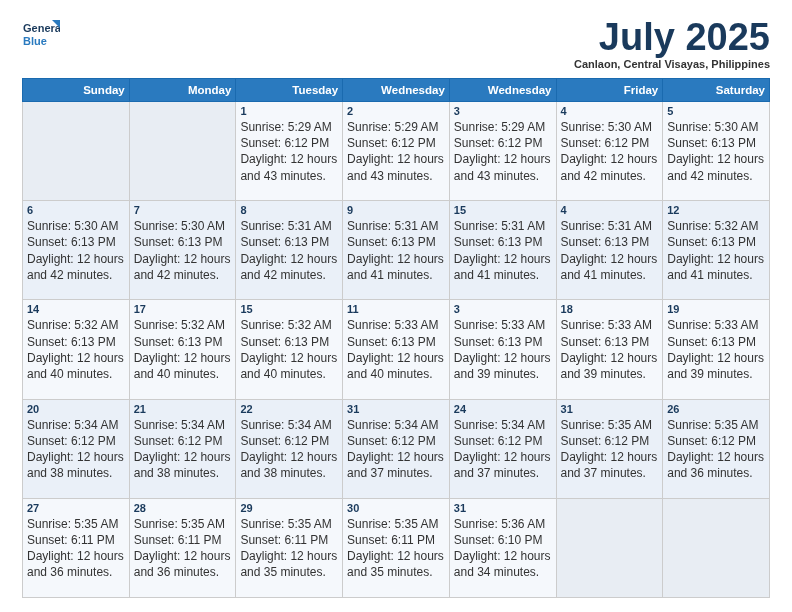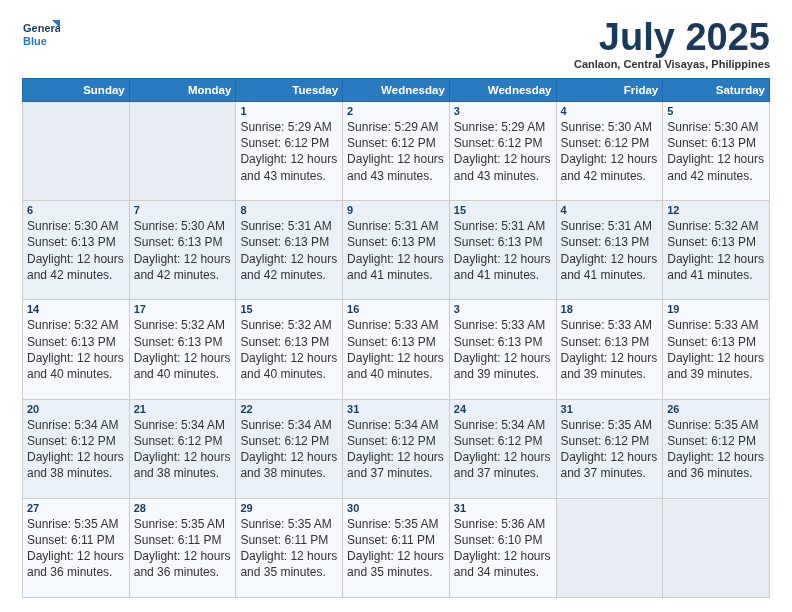--- a/index.html
+++ b/index.html
@@ -183,21 +183,21 @@
           </td>
           <td>
             <span class="day-num">17</span>
             <div class="day-info">Sunrise: 5:32 AM<br>Sunset: 6:13 PM<br>Daylight: 12 hours and 40 minutes.</div>
           </td>
           <td>
             <span class="day-num">15</span>
             <div class="day-info">Sunrise: 5:32 AM<br>Sunset: 6:13 PM<br>Daylight: 12 hours and 40 minutes.</div>
           </td>
           <td>
-            <span class="day-num">16</span>
+            <span class="day-num">11</span>
             <div class="day-info">Sunrise: 5:33 AM<br>Sunset: 6:13 PM<br>Daylight: 12 hours and 40 minutes.</div>
           </td>
           <td>
             <span class="day-num">3</span>
             <div class="day-info">Sunrise: 5:33 AM<br>Sunset: 6:13 PM<br>Daylight: 12 hours and 39 minutes.</div>
           </td>
           <td>
             <span class="day-num">18</span>
             <div class="day-info">Sunrise: 5:33 AM<br>Sunset: 6:13 PM<br>Daylight: 12 hours and 39 minutes.</div>
           </td>

